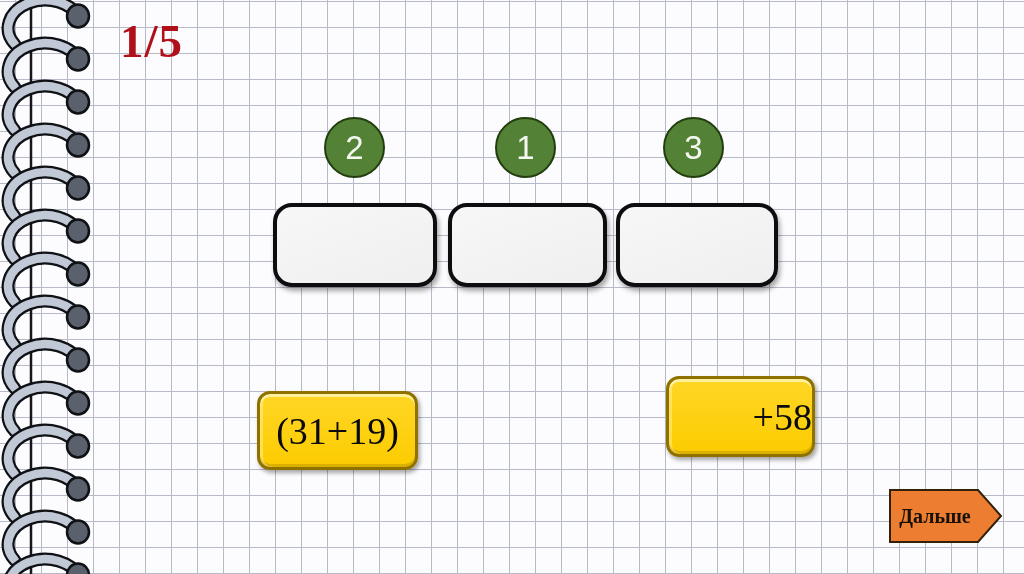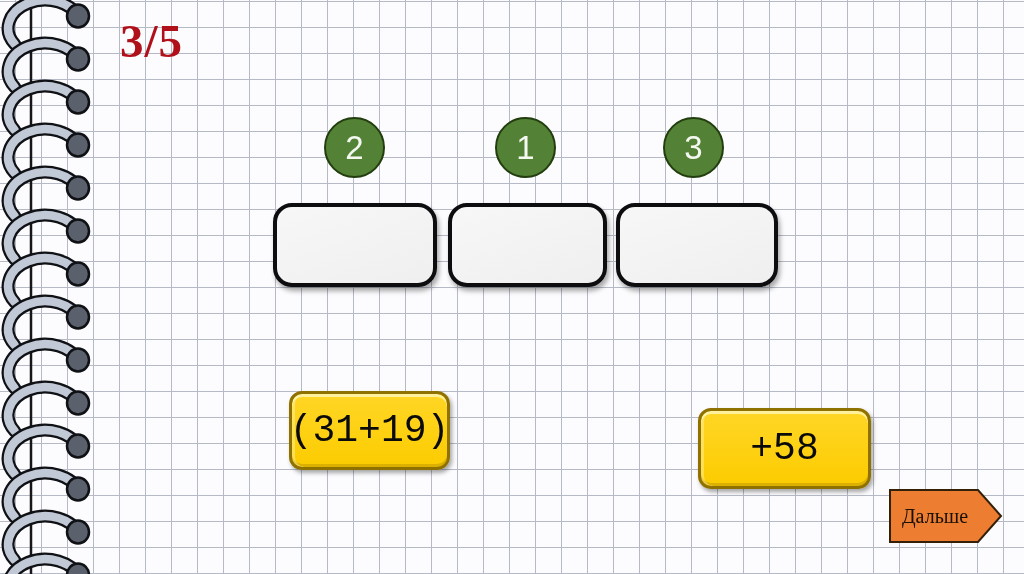--- a/index.html
+++ b/index.html
@@ -39,35 +39,34 @@
   .slot.s3{left:616px;width:162px;}
   .card{
     position:absolute;box-sizing:border-box;z-index:3;
     background:linear-gradient(180deg,#ffd626 0%,#fccc00 100%);
     border:3px solid #8f7100;border-radius:13px;
     box-shadow:2px 3px 4px rgba(0,0,0,0.35),
                inset 0 3px 0 rgba(255,255,220,0.65),
                inset 3px 0 0 rgba(255,255,220,0.35),
                inset 0 -3px 0 rgba(120,90,0,0.25);
     display:flex;align-items:center;justify-content:center;
-    font-size:38px;color:#0a0a0a;font-family:Liberation Mono, monospace;
+    font-size:38px;color:#0a0a0a;font-family:Liberation Serif, serif;
     cursor:pointer;
-    margin-left:32px;
   }
   .card.c1{left:257px;top:391px;width:161px;height:79px;}
   .card.c2{left:459px;top:393px;width:164px;height:81px;}
-  .card.c3{left:666px;top:408px;width:173px;height:81px;}
+  .card.c3{left:666px;top:376px;width:149px;height:81px;justify-content:flex-end;}
   .next{
     position:absolute;left:889px;top:489px;width:114px;height:54px;z-index:4;cursor:pointer;
   }
   .next svg{position:absolute;left:0;top:0;}
   .next .lbl{
     position:absolute;left:0;top:0;width:92px;height:54px;
     display:flex;align-items:center;justify-content:center;
-    font-size:20px;font-weight:normal;color:#161006;
+    font-size:20px;font-weight:bold;color:#161006;
     font-family:"Liberation Serif",serif;
   }
 </style>
 </head>
 <body>
 
 <div class="page">
 
   <svg class="spiral" width="100" height="574" viewBox="0 0 100 574">
     <line x1="31" y1="0" x2="31" y2="574" stroke="#16161b" stroke-width="2.5"></line>
@@ -87,21 +86,21 @@
     <use href="#ring" transform="translate(0,286)"></use>
     <use href="#ring" transform="translate(0,329)"></use>
     <use href="#ring" transform="translate(0,372)"></use>
     <use href="#ring" transform="translate(0,415)"></use>
     <use href="#ring" transform="translate(0,458)"></use>
     <use href="#ring" transform="translate(0,501)"></use>
     <use href="#ring" transform="translate(0,544)"></use>
     <use href="#ring" transform="translate(0,587)"></use>
   </svg>
 
-  <div class="counter">3/5</div>
+  <div class="counter">1/5</div>
 
   <div class="badge b1">
     <span>2</span>
   </div>
   <div class="badge b2">
     <span>1</span>
   </div>
   <div class="badge b3">
     <span>3</span>
   </div>

